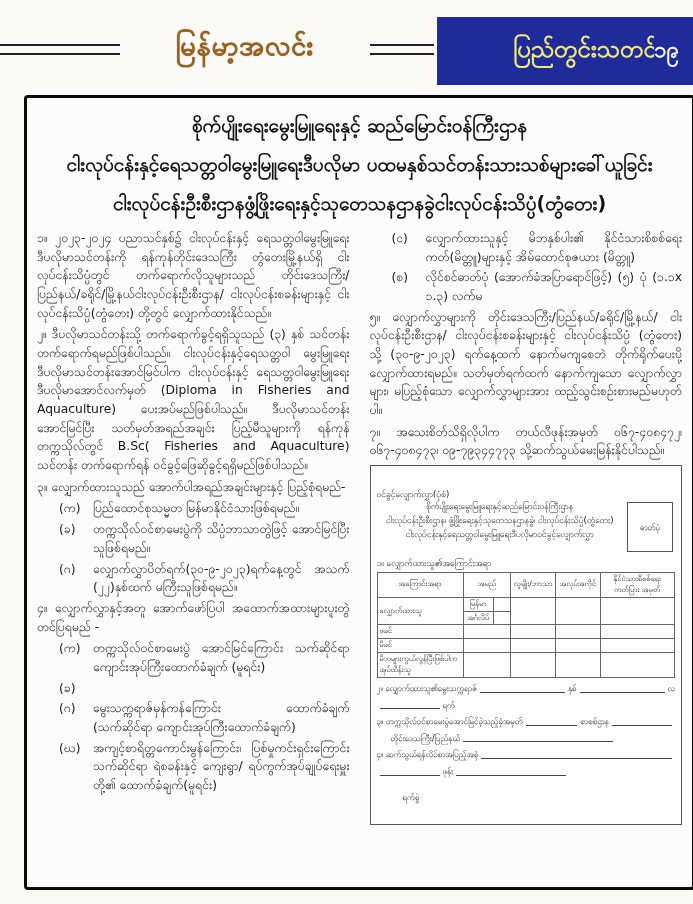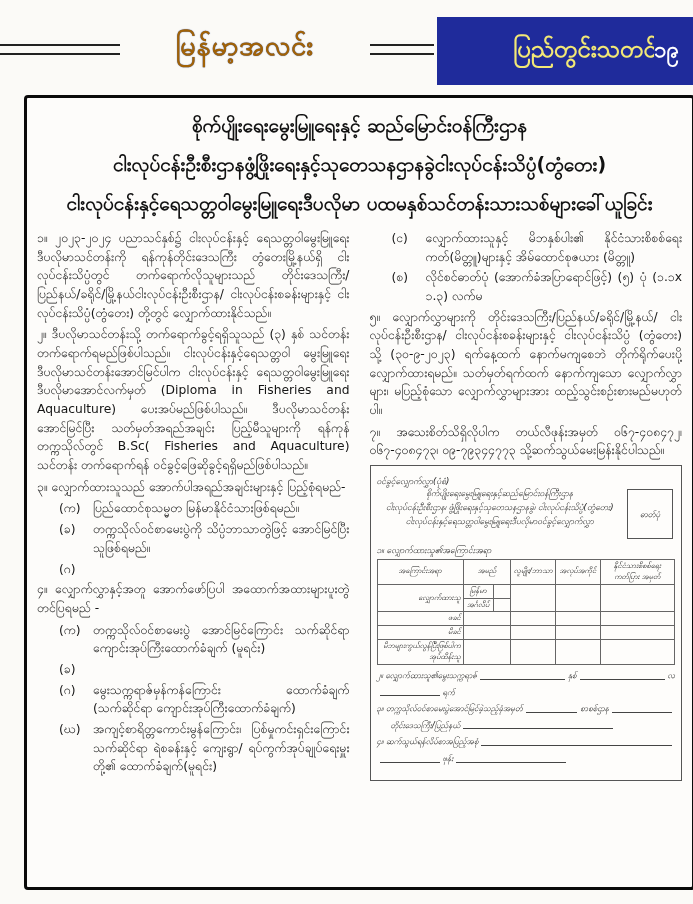--- a/index.html
+++ b/index.html
@@ -45,39 +45,39 @@
   .headline .hl{font-size:19px;line-height:2.05;white-space:nowrap;overflow:hidden;}
   .columns{display:flex;gap:20px;margin-top:6px;}
   .col{flex:1;min-width:0;font-size:12.3px;line-height:1.52;text-align:justify;overflow:hidden;}
   .para{margin:0 0 3px;overflow-wrap:anywhere;}
   .item{display:flex;margin:0 0 2px;}
   .item .marker{flex:0 0 34px;margin-left:22px;}
   .item .itext{flex:1;overflow-wrap:anywhere;}
   
   .form{
     border:1.5px solid #555;background:#fefdfb;
-    margin-top:5px;padding:9px 6px 6px;font-size:8px;line-height:1.45;
-    position:relative;overflow:hidden;height:316px;box-sizing:border-box;font-style:italic;
+    margin-top:5px;padding:22px 6px 6px;font-size:8px;line-height:1.45;
+    position:relative;overflow:hidden;height:360px;box-sizing:border-box;
   }
   .form-corner{font-size:8.5px;}
   .form-head{display:flex;align-items:flex-start;}
   .form-titles{flex:1;text-align:center;font-size:8.5px;line-height:1.6;overflow:hidden;}
   .form-titles div{white-space:nowrap;overflow:hidden;}
   .photo-box{
     flex:0 0 44px;height:48px;border:1px solid #555;margin:2px 2px 0 4px;
     display:flex;align-items:center;justify-content:center;font-size:8px;
   }
   .form-sec{margin:5px 0 2px;font-size:8.5px;}
   table.ftab{width:100%;border-collapse:collapse;table-layout:fixed;}
   .ftab th,.ftab td{
     border:1px solid #666;padding:1px 2px;font-size:7.5px;font-weight:normal;
     text-align:center;vertical-align:middle;overflow:hidden;
   }
   .ftab th{height:22px;}
-  .ftab .lbl{text-align:right;}
+  .ftab .lbl{text-align:left;}
   .fline{display:flex;align-items:flex-end;margin-top:5px;white-space:nowrap;}
   .fill{flex:1;border-bottom:1px solid #444;height:1px;margin:0 3px 2px;}
   .fill.fw60{flex:0 0 60px;}
   .fill.fw110{flex:0 0 110px;}
   .fill.fw150{flex:0 0 150px;}
   .indent{margin-left:14px;}
   .sig-block{margin-top:14px;margin-left:26px;width:170px;}
   .sig-block .fline{margin-top:2px;}
 </style>
 </head>
@@ -91,41 +91,42 @@
   </div>
   <div class="page-box">
     <span>၁၉</span>
   </div>
 </div>
 
 <div class="article">
 
   <div class="headline">
     <div class="hl">စိုက်ပျိုးရေးမွေးမြူရေးနှင့် ဆည်မြောင်းဝန်ကြီးဌာန</div>
+    <div class="hl">ငါးလုပ်ငန်းနှင့်ရေသတ္တဝါမွေးမြူရေးဒီပလိုမာ ပထမနှစ်သင်တန်းသားသစ်များခေါ်ယူခြင်း</div>
     <div class="hl">ငါးလုပ်ငန်းဦးစီးဌာနဖွံ့ဖြိုးရေးနှင့်သုတေသနဌာနခွဲငါးလုပ်ငန်းသိပ္ပံ(တွံတေး)</div>
-    <div class="hl">ငါးလုပ်ငန်းနှင့်ရေသတ္တဝါမွေးမြူရေးဒီပလိုမာ ပထမနှစ်သင်တန်းသားသစ်များခေါ်ယူခြင်း</div>
   </div>
 
   <div class="columns">
 
     <div class="col">
       <p class="para">၁။  ၂၀၂၃-၂၀၂၄ ပညာသင်နှစ်၌ ငါးလုပ်ငန်းနှင့် ရေသတ္တဝါမွေးမြူရေး ဒီပလိုမာသင်တန်းကို ရန်ကုန်တိုင်းဒေသကြီး တွံတေးမြို့နယ်ရှိ ငါးလုပ်ငန်းသိပ္ပံတွင် တက်ရောက်လိုသူများသည် တိုင်းဒေသကြီး/ ပြည်နယ်/ခရိုင်/မြို့နယ်ငါးလုပ်ငန်းဦးစီးဌာန/ ငါးလုပ်ငန်းစခန်းများနှင့် ငါးလုပ်ငန်းသိပ္ပံ(တွံတေး) တို့တွင် လျှောက်ထားနိုင်သည်။</p>
       <p class="para">၂။  ဒီပလိုမာသင်တန်းသို့ တက်ရောက်ခွင့်ရရှိသူသည် (၃) နှစ် သင်တန်းတက်ရောက်ရမည်ဖြစ်ပါသည်။ ငါးလုပ်ငန်းနှင့်ရေသတ္တဝါ မွေးမြူရေး ဒီပလိုမာသင်တန်းအောင်မြင်ပါက ငါးလုပ်ငန်းနှင့် ရေသတ္တဝါမွေးမြူရေး ဒီပလိုမာအောင်လက်မှတ် (Diploma in Fisheries and Aquaculture) ပေးအပ်မည်ဖြစ်ပါသည်။ ဒီပလိုမာသင်တန်း အောင်မြင်ပြီး သတ်မှတ်အရည်အချင်း ပြည့်မီသူများကို ရန်ကုန် တက္ကသိုလ်တွင် B.Sc( Fisheries and Aquaculture) သင်တန်း တက်ရောက်ရန် ဝင်ခွင့်ဖြေဆိုခွင့်ရရှိမည်ဖြစ်ပါသည်။</p>
       <p class="para">၃။  လျှောက်ထားသူသည် အောက်ပါအရည်အချင်းများနှင့် ပြည့်စုံရမည်-</p>
 
       <div class="item">
         <span class="marker">(က)</span>
         <span class="itext">ပြည်ထောင်စုသမ္မတ မြန်မာနိုင်ငံသားဖြစ်ရမည်။</span>
       </div>
       <div class="item">
         <span class="marker">(ခ)</span>
         <span class="itext">တက္ကသိုလ်ဝင်စာမေးပွဲကို သိပ္ပံဘာသာတွဲဖြင့် အောင်မြင်ပြီးသူဖြစ်ရမည်။</span>
       </div>
       <div class="item">
         <span class="marker">(ဂ)</span>
+        <span class="itext">လျှောက်လွှာပိတ်ရက်(၃၀-၉-၂၀၂၃)ရက်နေ့တွင် အသက် (၂၂)နှစ်ထက် မကြီးသူဖြစ်ရမည်။</span>
       </div>
 
       <p class="para">၄။  လျှောက်လွှာနှင့်အတူ အောက်ဖော်ပြပါ အထောက်အထားများပူးတွဲတင်ပြရမည် -</p>
 
       <div class="item">
         <span class="marker">(က)</span>
         <span class="itext">တက္ကသိုလ်ဝင်စာမေးပွဲ အောင်မြင်ကြောင်း သက်ဆိုင်ရာ ကျောင်းအုပ်ကြီးထောက်ခံချက် (မူရင်း)</span>
       </div>
       <div class="item">
         <span class="marker">(ခ)</span>

